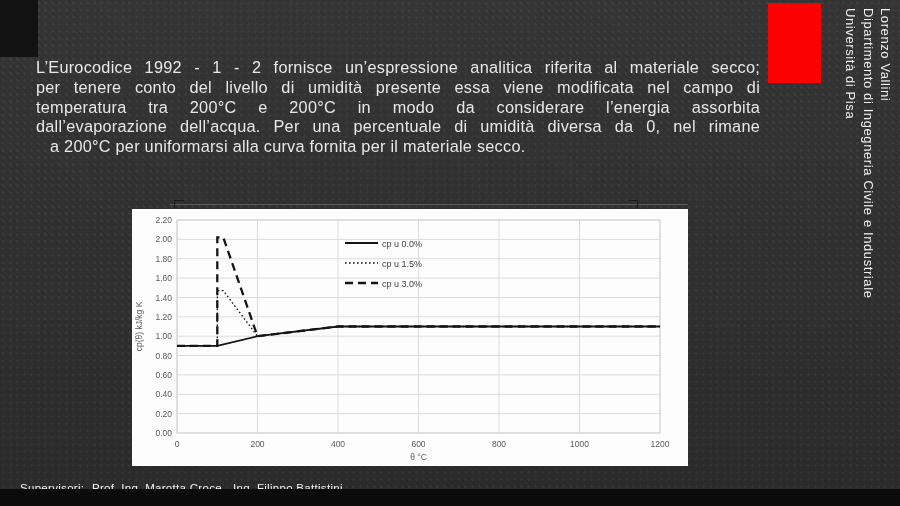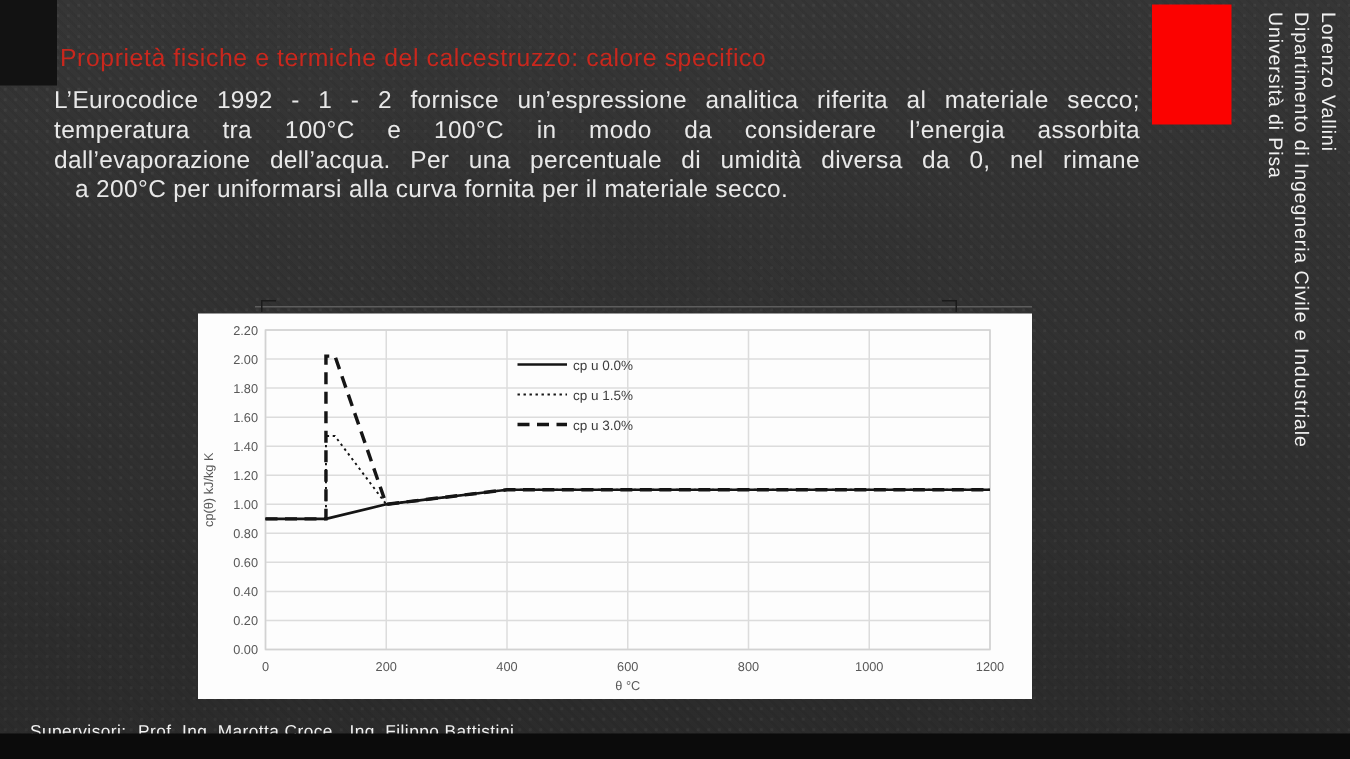--- a/index.html
+++ b/index.html
@@ -61,25 +61,25 @@
   .f-s2{left:92px;top:18px;}
   .f-cos{left:233px;top:4px;}
 </style>
 </head>
 <body>
 
 <div class="slide">
 
   <div class="corner-patch"></div>
 
-  <h1 class="page-title">Proprietà fisiche e termiche del calcestruzzo: calore specifico</h1>
 
   <div class="body-text">
       <div class="bline">L’Eurocodice 1992 - 1 - 2 fornisce un’espressione analitica riferita al materiale secco;</div>
-      <div class="bline">temperatura tra 100°C e 100°C in modo da considerare l’energia assorbita</div>
+      <div class="bline">per tenere conto del livello di umidità presente essa viene modificata nel campo di</div>
+      <div class="bline">temperatura tra 200°C e 200°C in modo da considerare l’energia assorbita</div>
       <div class="bline">dall’evaporazione dell’acqua. Per una percentuale di umidità diversa da 0, nel rimane</div>
       <div class="bline bline-last">a 200°C per uniformarsi alla curva fornita per il materiale secco.</div>
     </div>
 
   <div class="red-box"></div>
 
   <div class="vertical-credits">
     <div class="vline">Lorenzo Vallini</div>
     <div class="vline">Dipartimento di Ingegneria Civile e Industriale</div>
     <div class="vline">Università di Pisa</div>

